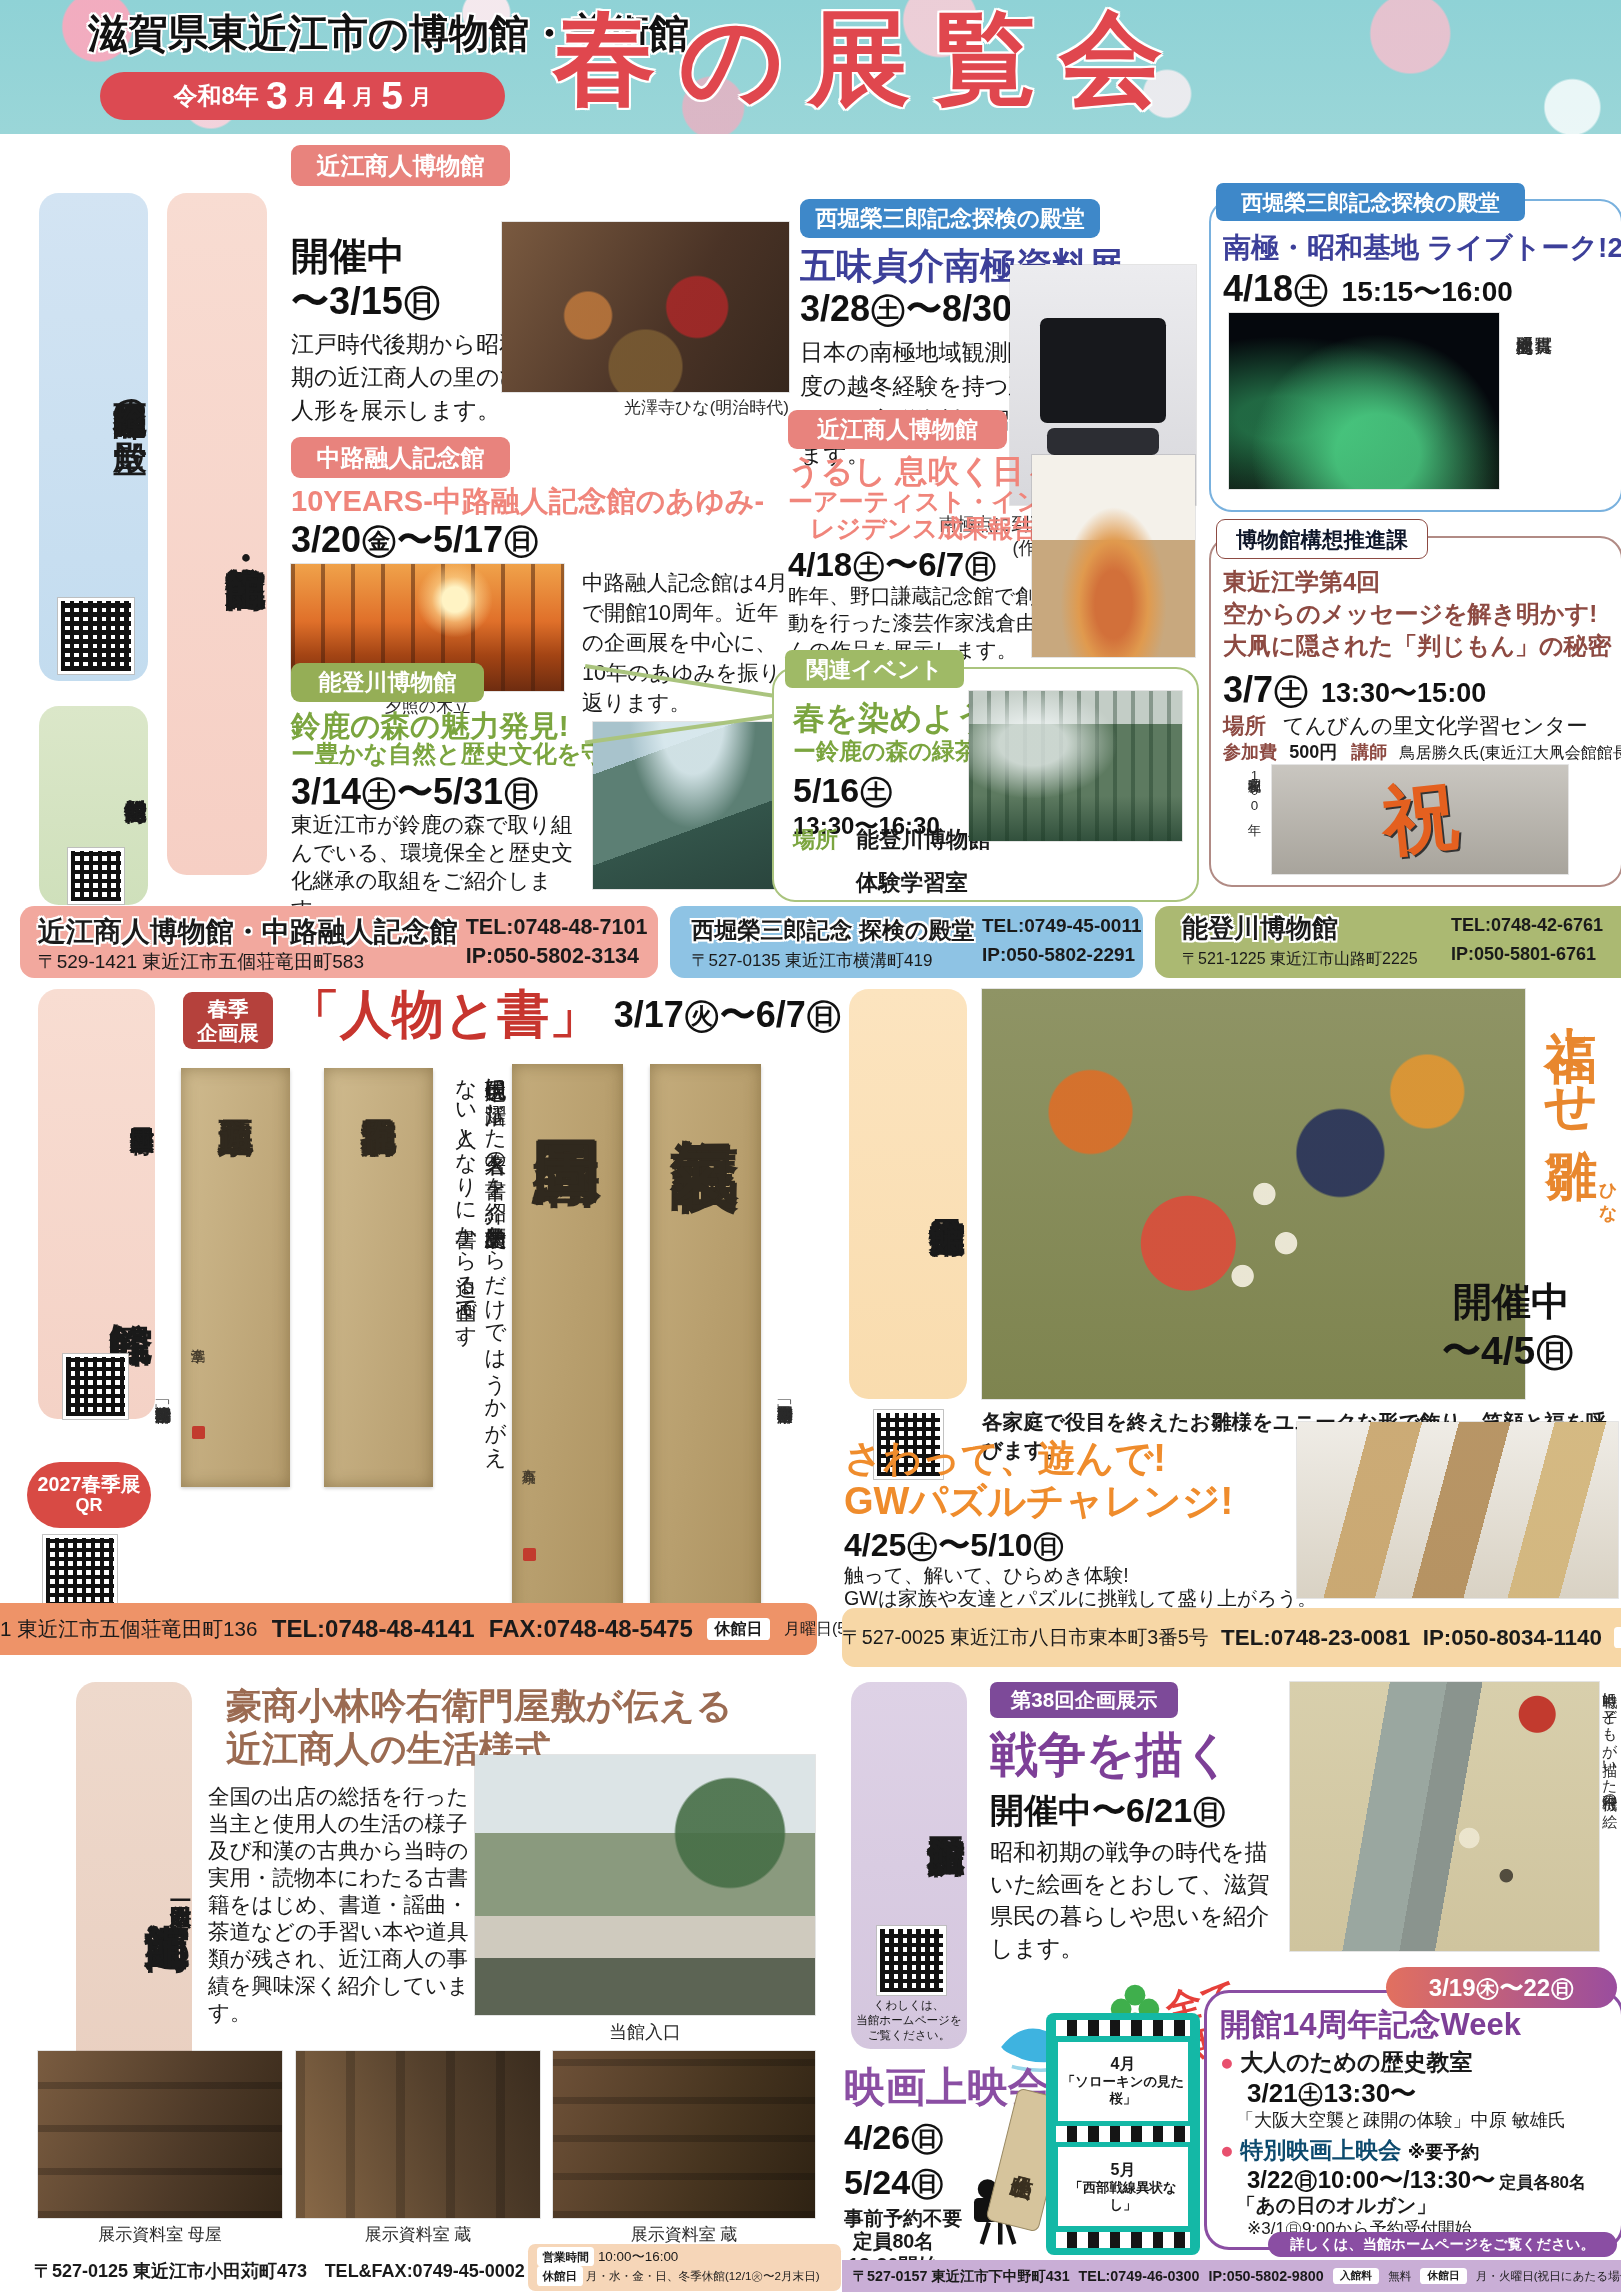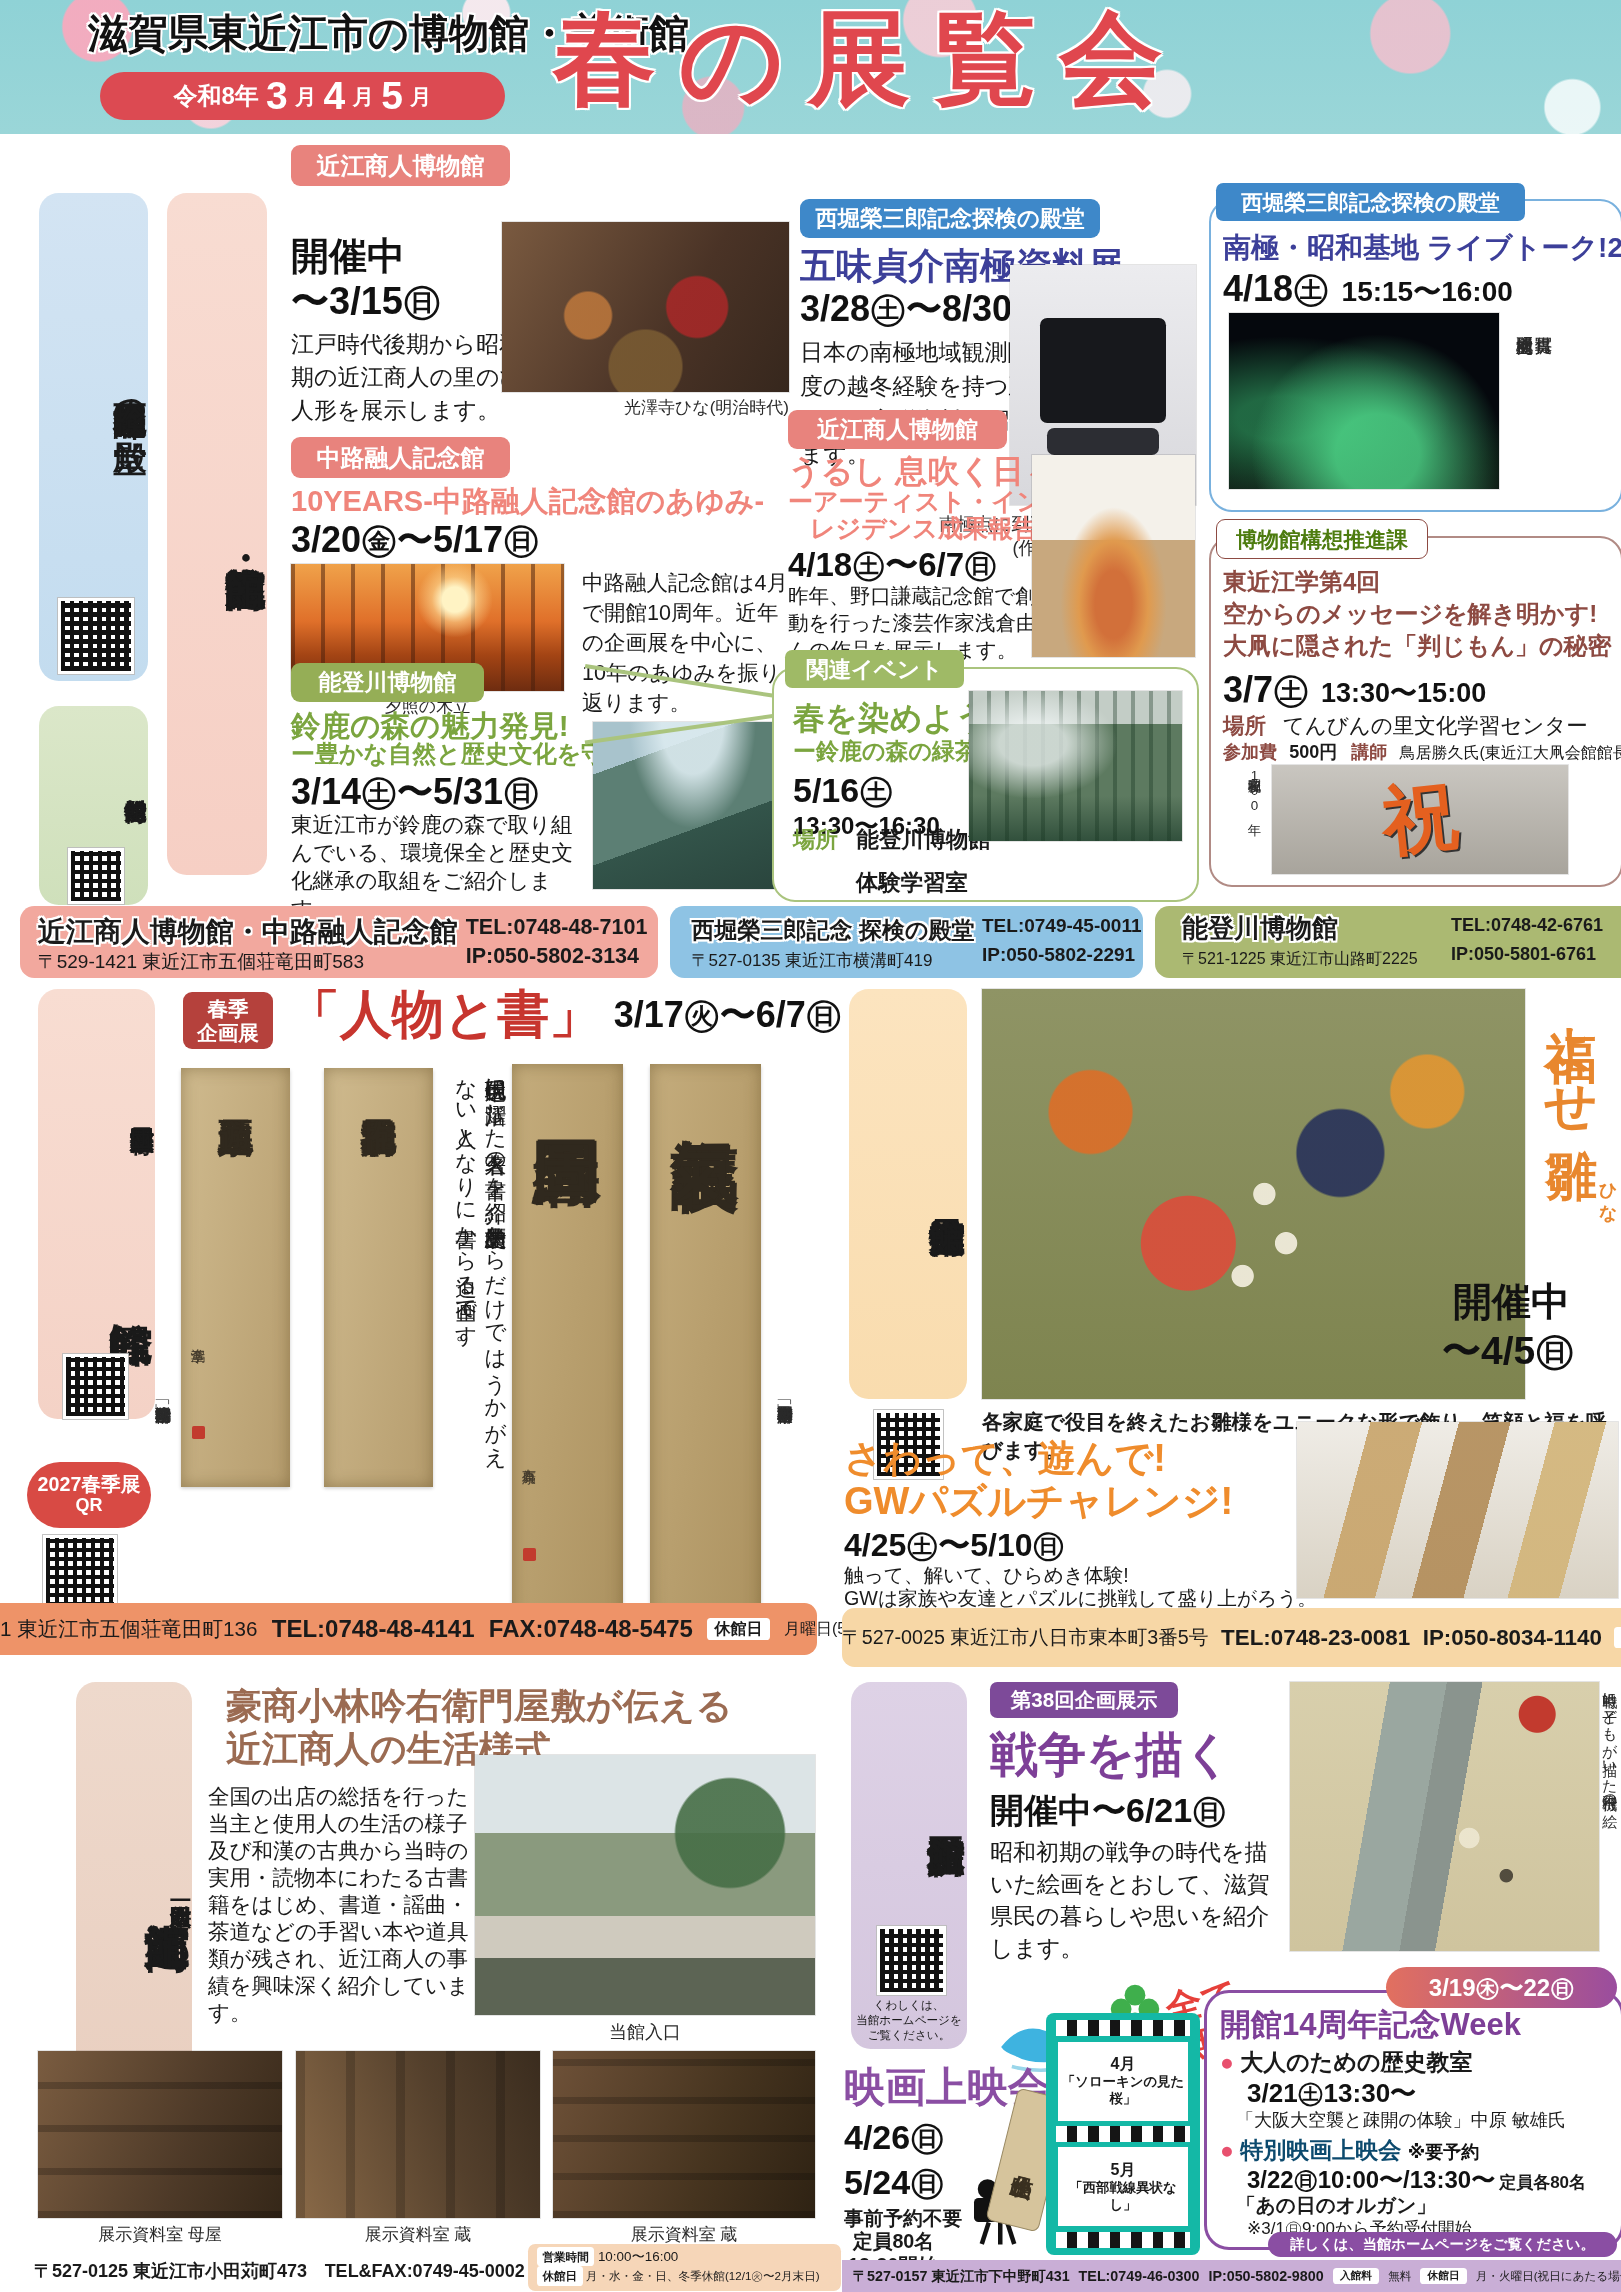--- a/index.html
+++ b/index.html
@@ -153,21 +153,21 @@
   <div class="abs photo" style="left:1229px;top:313px;width:270px;height:176px;background:
          radial-gradient(ellipse at 55% 80%, rgba(80,220,140,.8) 0 20%, transparent 60%),
          radial-gradient(ellipse at 20% 60%, rgba(60,200,120,.5) 0 15%, transparent 55%),
          linear-gradient(#05080d 0 60%, #0a1410 85%, #101d16)"></div>
   <div class="vtext abs cap" style="left:1515px;top:324px;height:170px;font-size:17px">
     <div>写真提供</div>
     <div>国立極地研究所</div>
   </div>
 
   <div class="abs evbox" style="left:1209px;top:536px;width:410px;height:347px;border-width:2.7px;border-color:#b18b85"></div>
-  <div class="abs badge" style="left:1216px;top:519px;width:210px;height:38px;background:#fff;border:1.8px solid #8d4a42;color:#4d7c0f;font-size:21.5px;border-radius:9px">博物館構想推進課</div>
+  <div class="abs badge" style="left:1216px;top:519px;width:210px;height:38px;background:#fff;border:1.8px solid #8d4a42;color:#0f172a;font-size:21.5px;border-radius:9px">博物館構想推進課</div>
   <div class="abs" style="left:1223px;top:566px;font-size:24px;font-weight:bold;color:#8d4a42">東近江学第4回</div>
   <div class="abs" style="left:1223px;top:598px;font-size:24px;font-weight:bold;color:#8d4a42">空からのメッセージを解き明かす!</div>
   <div class="abs" style="left:1223px;top:630px;font-size:24px;font-weight:bold;color:#8d4a42">大凧に隠された「判じもん」の秘密</div>
   <div class="abs" style="left:1223px;top:666px;display:flex;align-items:baseline;gap:12px">
     <span class="dt" style="font-size:36px">3/7㊏</span>
     <span class="dt" style="font-size:27px">13:30〜15:00</span>
   </div>
   <div class="abs" style="left:1223px;top:711px;font-size:21.5px">
     <span style="color:#8d4a42;font-weight:bold;margin-right:10.7px">場所</span>
     <span>てんびんの里文化学習センター</span>

